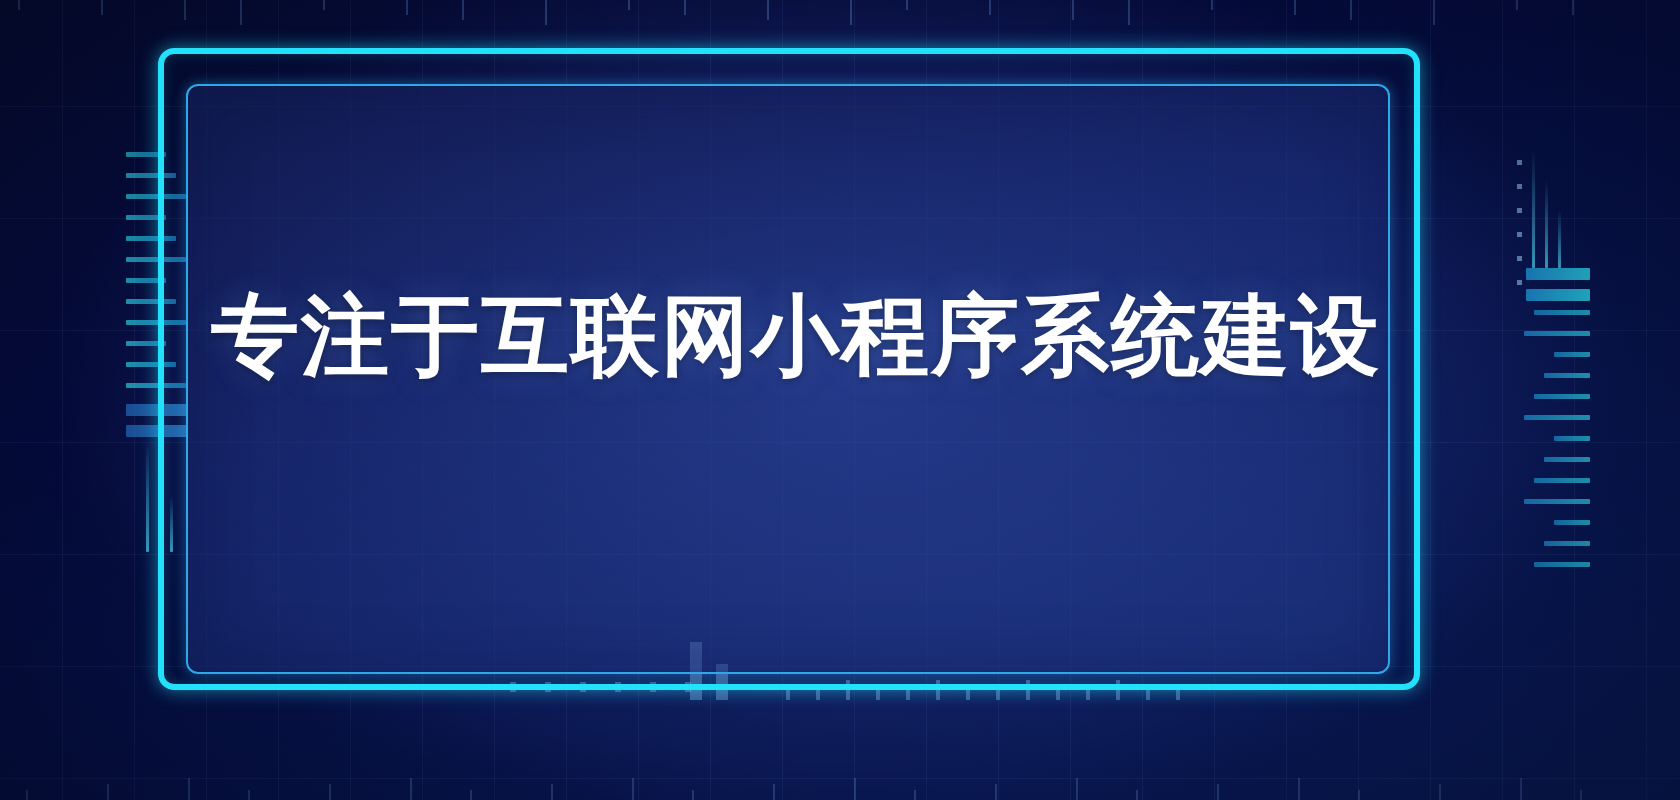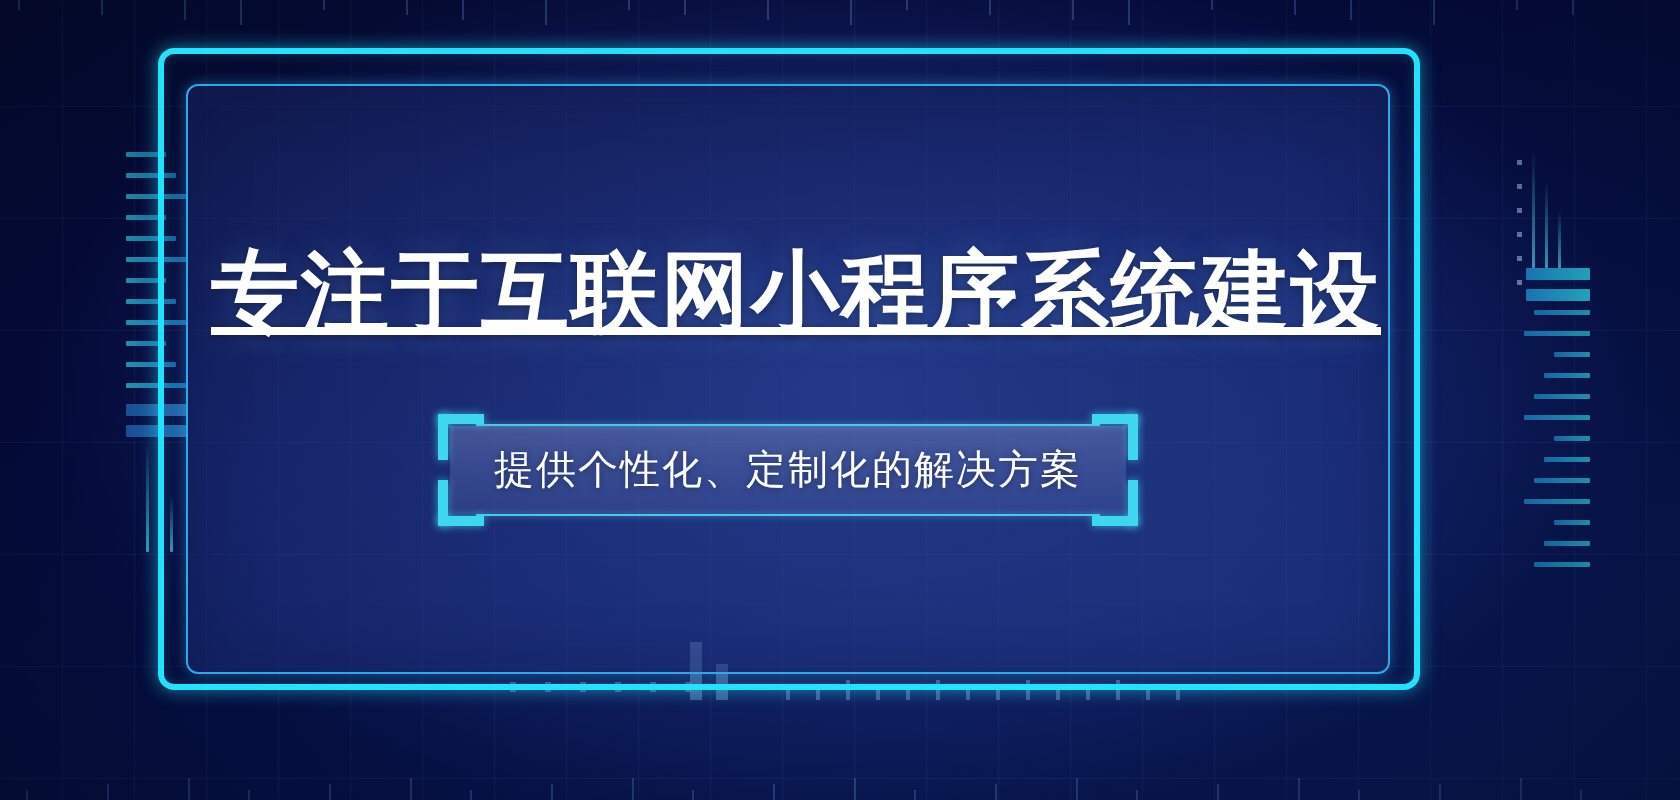--- a/index.html
+++ b/index.html
@@ -182,21 +182,20 @@
     font-size: 88px;
     font-weight: 700;
     letter-spacing: 2px;
     color: #ffffff;
     line-height: 1.1;
     white-space: nowrap;
     margin: 0 0 86px 16px;
     text-shadow:
       0 2px 10px rgba(0,0,0,0.35),
       0 0 30px rgba(120,180,255,0.25);
-    text-decoration: underline;
   }
 
   .subwrap {
     position: relative;
     display: inline-block;
   }
   .subbox {
     position: relative;
     padding: 18px 44px 20px 44px;
     background: linear-gradient(180deg,
@@ -396,28 +395,15 @@
 
   <div class="bg-vignette"></div>
 
   <div class="frame-inner"></div>
   <div class="frame-outer"></div>
 
   <div class="content">
 
     <h1 class="headline">专注于互联网小程序系统建设</h1>
 
-    <div class="subwrap">
-      <span class="edge-line t"></span>
-      <span class="edge-line b"></span>
-
-      <span class="corner tl"></span>
-      <span class="corner tr"></span>
-      <span class="corner bl"></span>
-      <span class="corner br"></span>
-
-      <div class="subbox">
-        <div class="subtitle">提供个性化、定制化的解决方案</div>
-      </div>
-    </div>
 
   </div>
 </div>
 
 </body></html>

